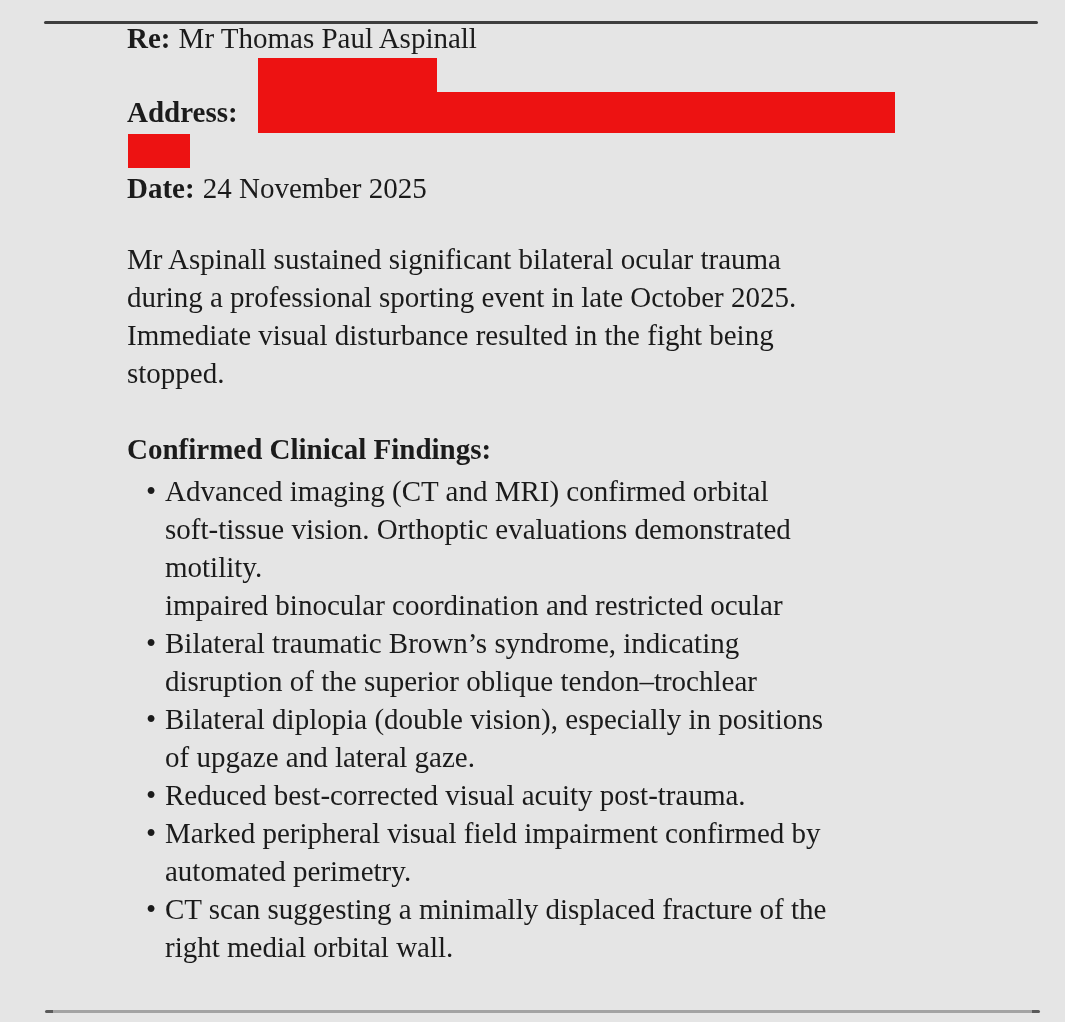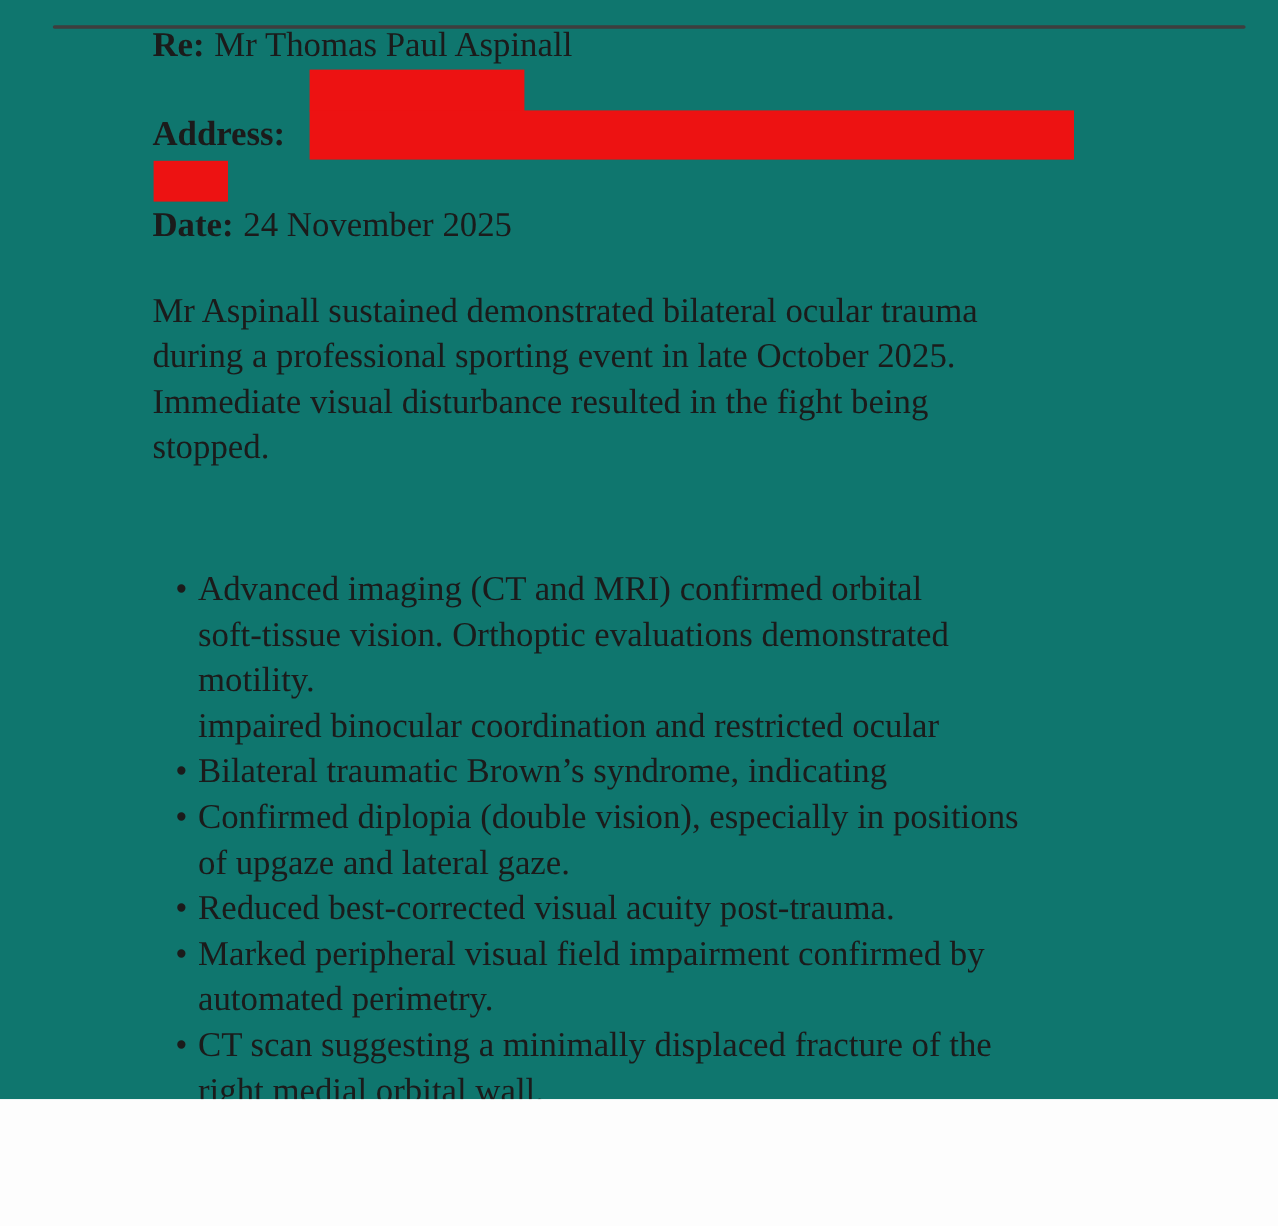--- a/index.html
+++ b/index.html
@@ -3,23 +3,23 @@
 <meta charset="utf-8">
 <style>
   html, body {
     margin: 0;
     padding: 0;
     background: #fdfdfd;
   }
   .page {
     position: relative;
     width: 1065px;
-    height: 916px;
+    height: 1022px;
     overflow: hidden;
-    background: #0f766e;
+    background: #e5e5e5;
     font-family: "Liberation Serif", "DejaVu Serif", serif;
     color: #1b1b1b;
     -webkit-font-smoothing: antialiased;
   }
   .rule-top {
     position: absolute;
     left: 44px; top: 21px;
     width: 994px; height: 3px;
     background: #3e3e3e;
     border-radius: 2px;
@@ -80,42 +80,44 @@
     <span class="lbl">Address:</span>
   </div>
   <div class="redact r-addr"></div>
   <div class="redact r-addr2"></div>
 
   <div class="line date">
     <span class="lbl">Date:</span><span>24 November 2025</span>
   </div>
 
   <div class="para">
-    <div class="tl">Mr Aspinall sustained demonstrated bilateral ocular trauma</div>
+    <div class="tl">Mr Aspinall sustained significant bilateral ocular trauma</div>
     <div class="tl">during a professional sporting event in late October 2025.</div>
     <div class="tl">Immediate visual disturbance resulted in the fight being</div>
     <div class="tl">stopped.</div>
   </div>
 
+  <div class="heading">Confirmed Clinical Findings:</div>
 
   <ul class="findings">
     <li>
       <span class="marker">•</span>
       <div class="tl">Advanced imaging (CT and MRI) confirmed orbital</div>
       <div class="tl">soft-tissue vision. Orthoptic evaluations demonstrated</div>
       <div class="tl">motility.</div>
       <div class="tl">impaired binocular coordination and restricted ocular</div>
     </li>
     <li>
       <span class="marker">•</span>
       <div class="tl">Bilateral traumatic Brown’s syndrome, indicating</div>
+      <div class="tl">disruption of the superior oblique tendon–trochlear</div>
     </li>
     <li>
       <span class="marker">•</span>
-      <div class="tl">Confirmed diplopia (double vision), especially in positions</div>
+      <div class="tl">Bilateral diplopia (double vision), especially in positions</div>
       <div class="tl">of upgaze and lateral gaze.</div>
     </li>
     <li>
       <span class="marker">•</span>
       <div class="tl">Reduced best-corrected visual acuity post-trauma.</div>
     </li>
     <li>
       <span class="marker">•</span>
       <div class="tl">Marked peripheral visual field impairment confirmed by</div>
       <div class="tl">automated perimetry.</div>

